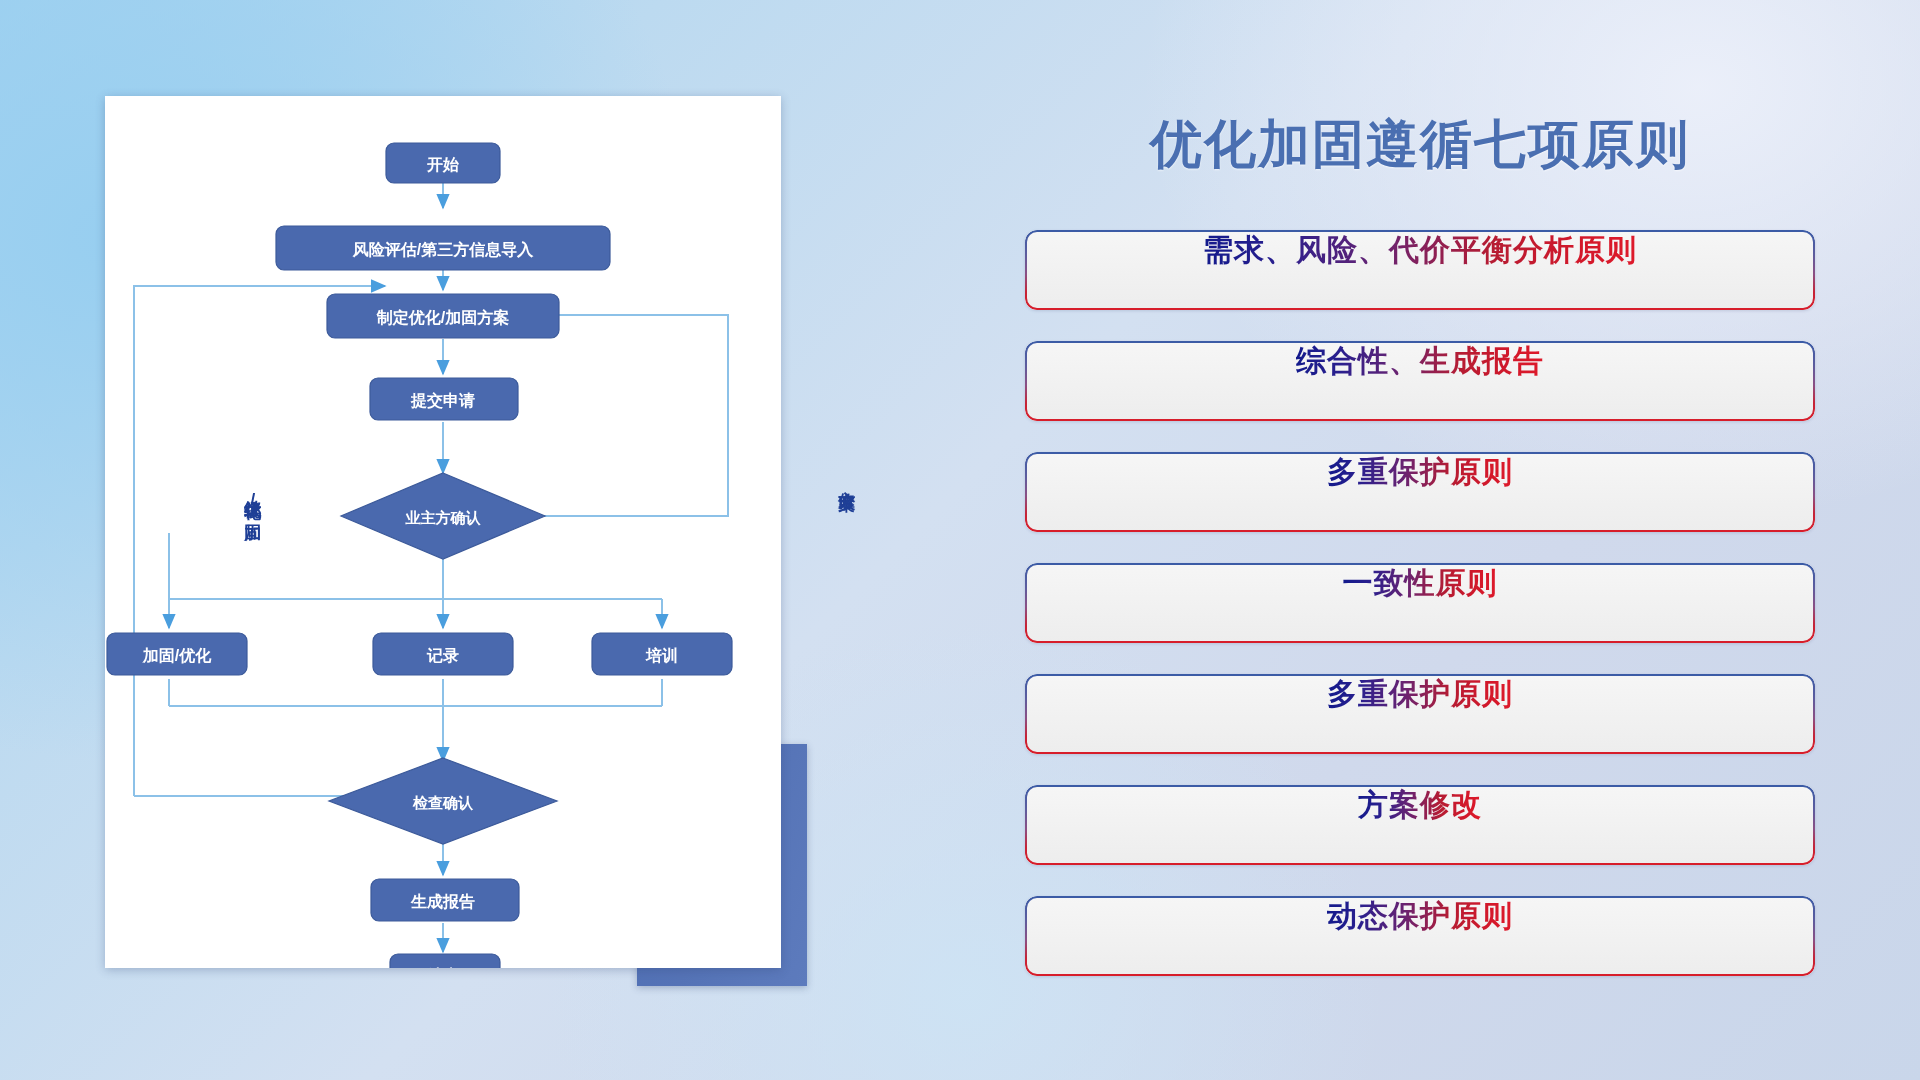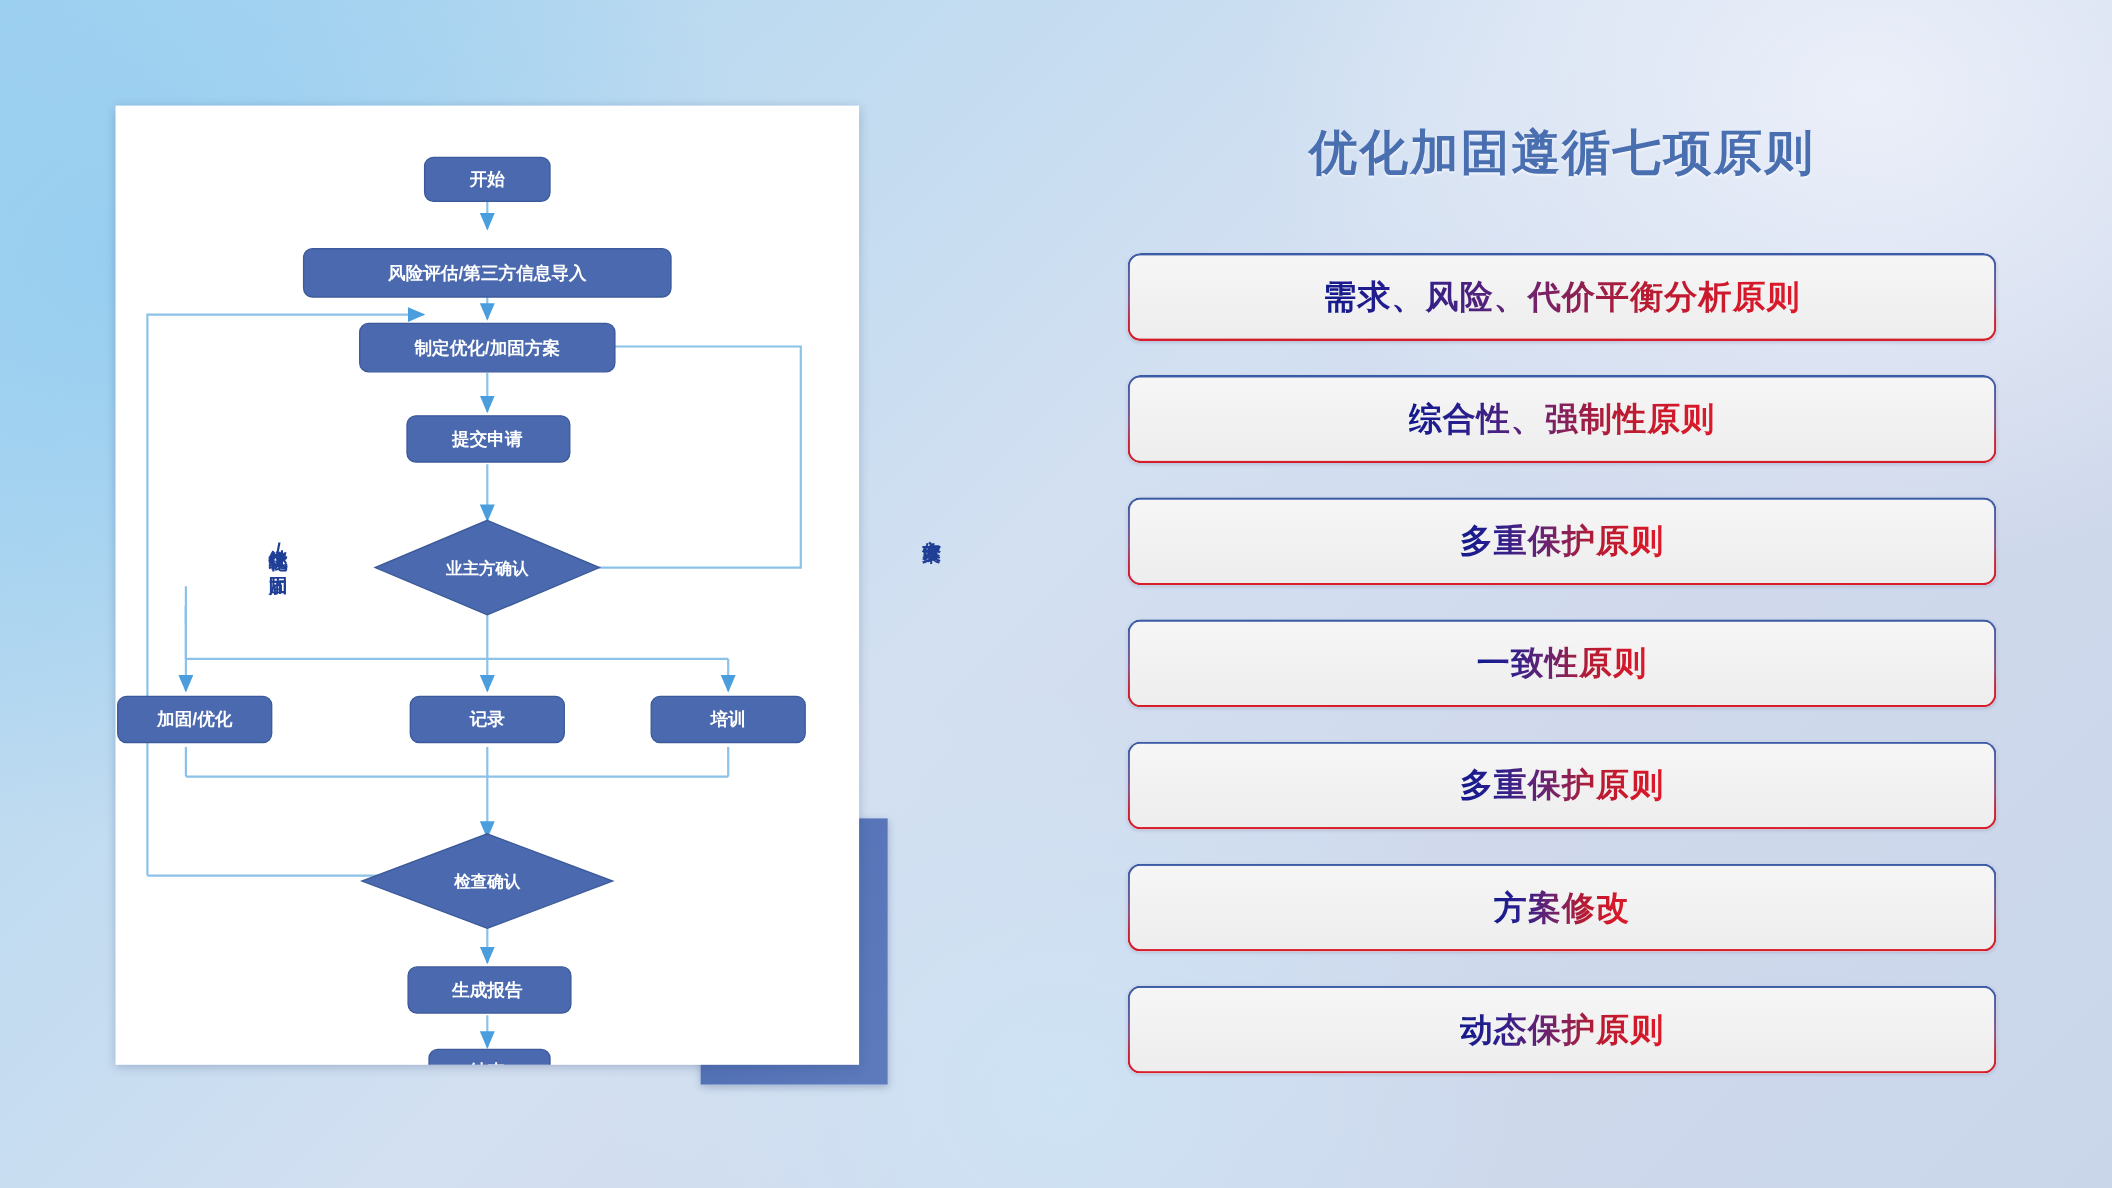--- a/index.html
+++ b/index.html
@@ -81,40 +81,40 @@
   
   #panel-title {
     position: absolute;
     left: 1020px;
     top: 110px;
     width: 800px;
     text-align: center;
     color: #4a6fb1;
     font-family: "Liberation Sans", "DejaVu Sans", sans-serif;
     font-weight: bold;
-    font-size: 44px;
+    font-size: 52px;
     letter-spacing: 2px;
     text-shadow: 0 1px 2px rgba(255,255,255,0.65);
   }
 
   #principles {
     position: absolute;
     left: 1025px;
     top: 230px;
     width: 790px;
   }
 
   .principle {
     position: relative;
     height: 80px;
     margin-bottom: 31px;
     border-radius: 12px;
     background: linear-gradient(180deg, #f6f6f6 0%, #f1f1f1 55%, #ededed 100%);
     display: flex;
-    align-items: center;
+    align-items: flex-start;
     justify-content: center;
     box-shadow: 0 1px 3px rgba(60,80,130,0.18);
   }
   .principle::before {
     content: "";
     position: absolute;
     left: 0; top: 0; right: 0; bottom: 0;
     border-radius: 12px;
     padding: 2px;
     background: linear-gradient(180deg, #3a5ba6 0%, #5b5c9e 30%, #8a4f84 55%, #c62336 78%, #d81d2a 100%);
@@ -224,21 +224,21 @@
     <div id="vlabel-right" class="vlabel">方案修改</div>
   </div>
 
   <div id="panel-title">优化加固遵循七项原则</div>
 
   <div id="principles">
     <div class="principle">
       <span class="principle-label">需求、风险、代价平衡分析原则</span>
     </div>
     <div class="principle">
-      <span class="principle-label">综合性、强制性原则</span>
+      <span class="principle-label">综合性、生成报告</span>
     </div>
     <div class="principle">
       <span class="principle-label">多重保护原则</span>
     </div>
     <div class="principle">
       <span class="principle-label">一致性原则</span>
     </div>
     <div class="principle">
       <span class="principle-label">多重保护原则</span>
     </div>

